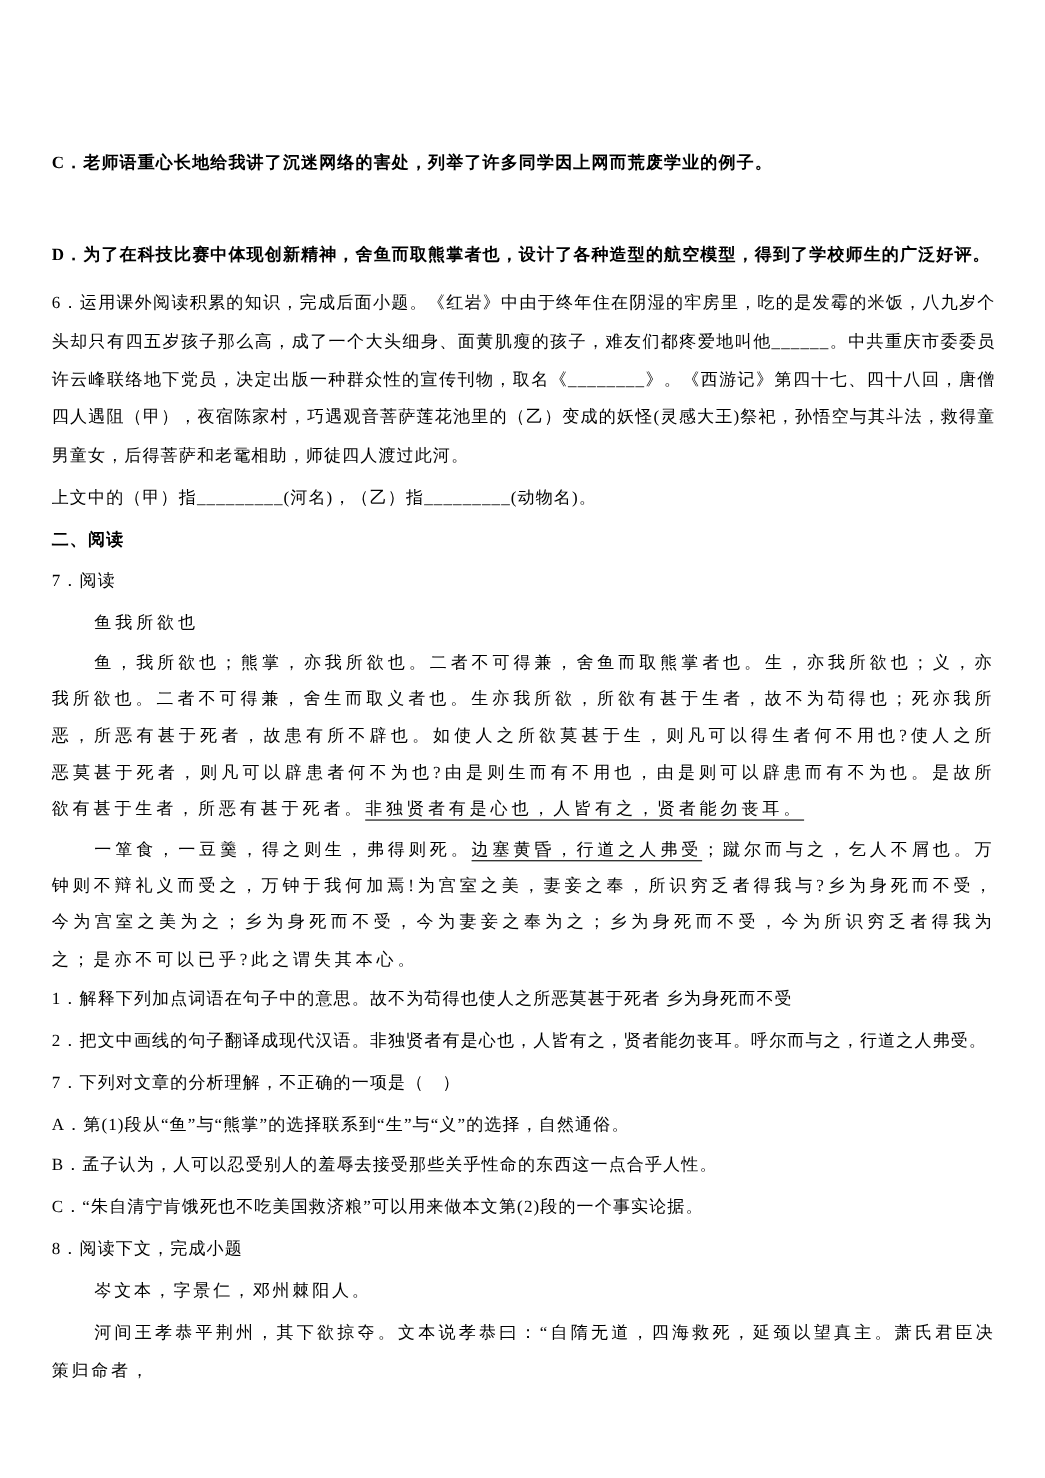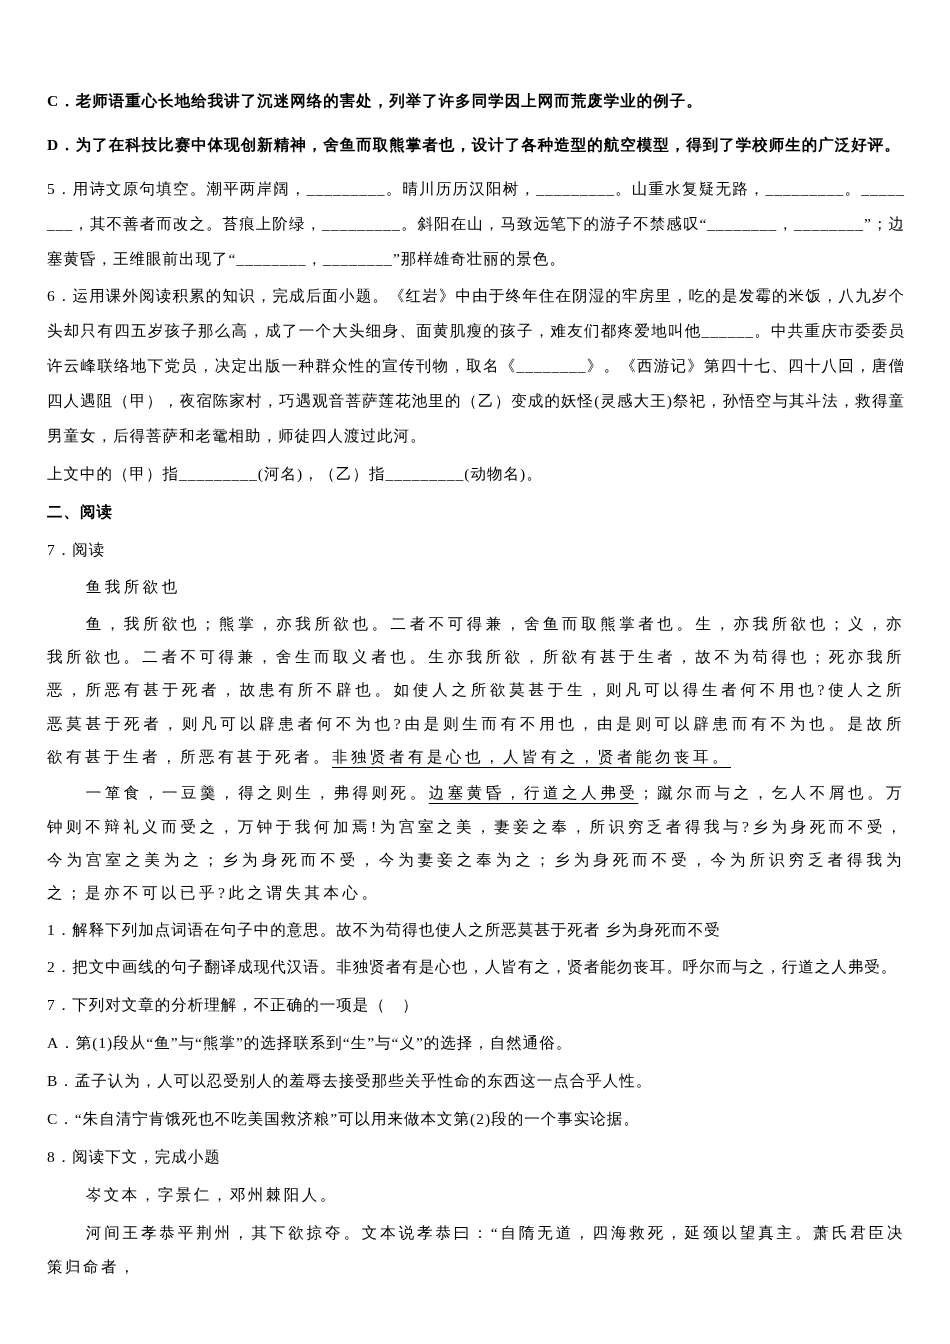--- a/index.html
+++ b/index.html
@@ -17,21 +17,21 @@
     background: #ffffff;
   }
   .para {
     font-size: 15.5px;
     line-height: 2.25;
     text-align: justify;
     letter-spacing: 1px;
     margin-bottom: 3px;
     word-break: break-all;
   }
-  .opt { margin-bottom: 9px; }
+  .opt { margin-bottom: 9px; margin-top: 48px; }
   .bold { font-weight: 700; }
   .indent { text-indent: 2.5em; }
   .passage {
     letter-spacing: 3.5px;
     line-height: 2.15;
   }
   .passage2 {
     letter-spacing: 2.5px;
   }
   .u {
@@ -42,21 +42,20 @@
 </style>
 </head>
 <body>
 
 <div class="page">
 
   <p class="para opt bold">C．老师语重心长地给我讲了沉迷网络的害处，列举了许多同学因上网而荒废学业的例子。</p>
 
   <p class="para opt bold">D．为了在科技比赛中体现创新精神，舍鱼而取熊掌者也，设计了各种造型的航空模型，得到了学校师生的广泛好评。</p>
 
-  <p class="para">5．用诗文原句填空。潮平两岸阔，_________。晴川历历汉阳树，_________。山重水复疑无路，_________。________，其不善者而改之。苔痕上阶绿，_________。斜阳在山，马致远笔下的游子不禁感叹“________，________”；边塞黄昏，王维眼前出现了“________，________”那样雄奇壮丽的景色。</p>
 
   <p class="para">6．运用课外阅读积累的知识，完成后面小题。《红岩》中由于终年住在阴湿的牢房里，吃的是发霉的米饭，八九岁个头却只有四五岁孩子那么高，成了一个大头细身、面黄肌瘦的孩子，难友们都疼爱地叫他______。中共重庆市委委员许云峰联络地下党员，决定出版一种群众性的宣传刊物，取名《________》。《西游记》第四十七、四十八回，唐僧四人遇阻（甲），夜宿陈家村，巧遇观音菩萨莲花池里的（乙）变成的妖怪(灵感大王)祭祀，孙悟空与其斗法，救得童男童女，后得菩萨和老鼋相助，师徒四人渡过此河。</p>
 
   <p class="para">上文中的（甲）指_________(河名)，（乙）指_________(动物名)。</p>
 
   <p class="para bold section">二、阅读</p>
 
   <p class="para">7．阅读</p>
 
   <p class="para passage indent">鱼我所欲也</p>

